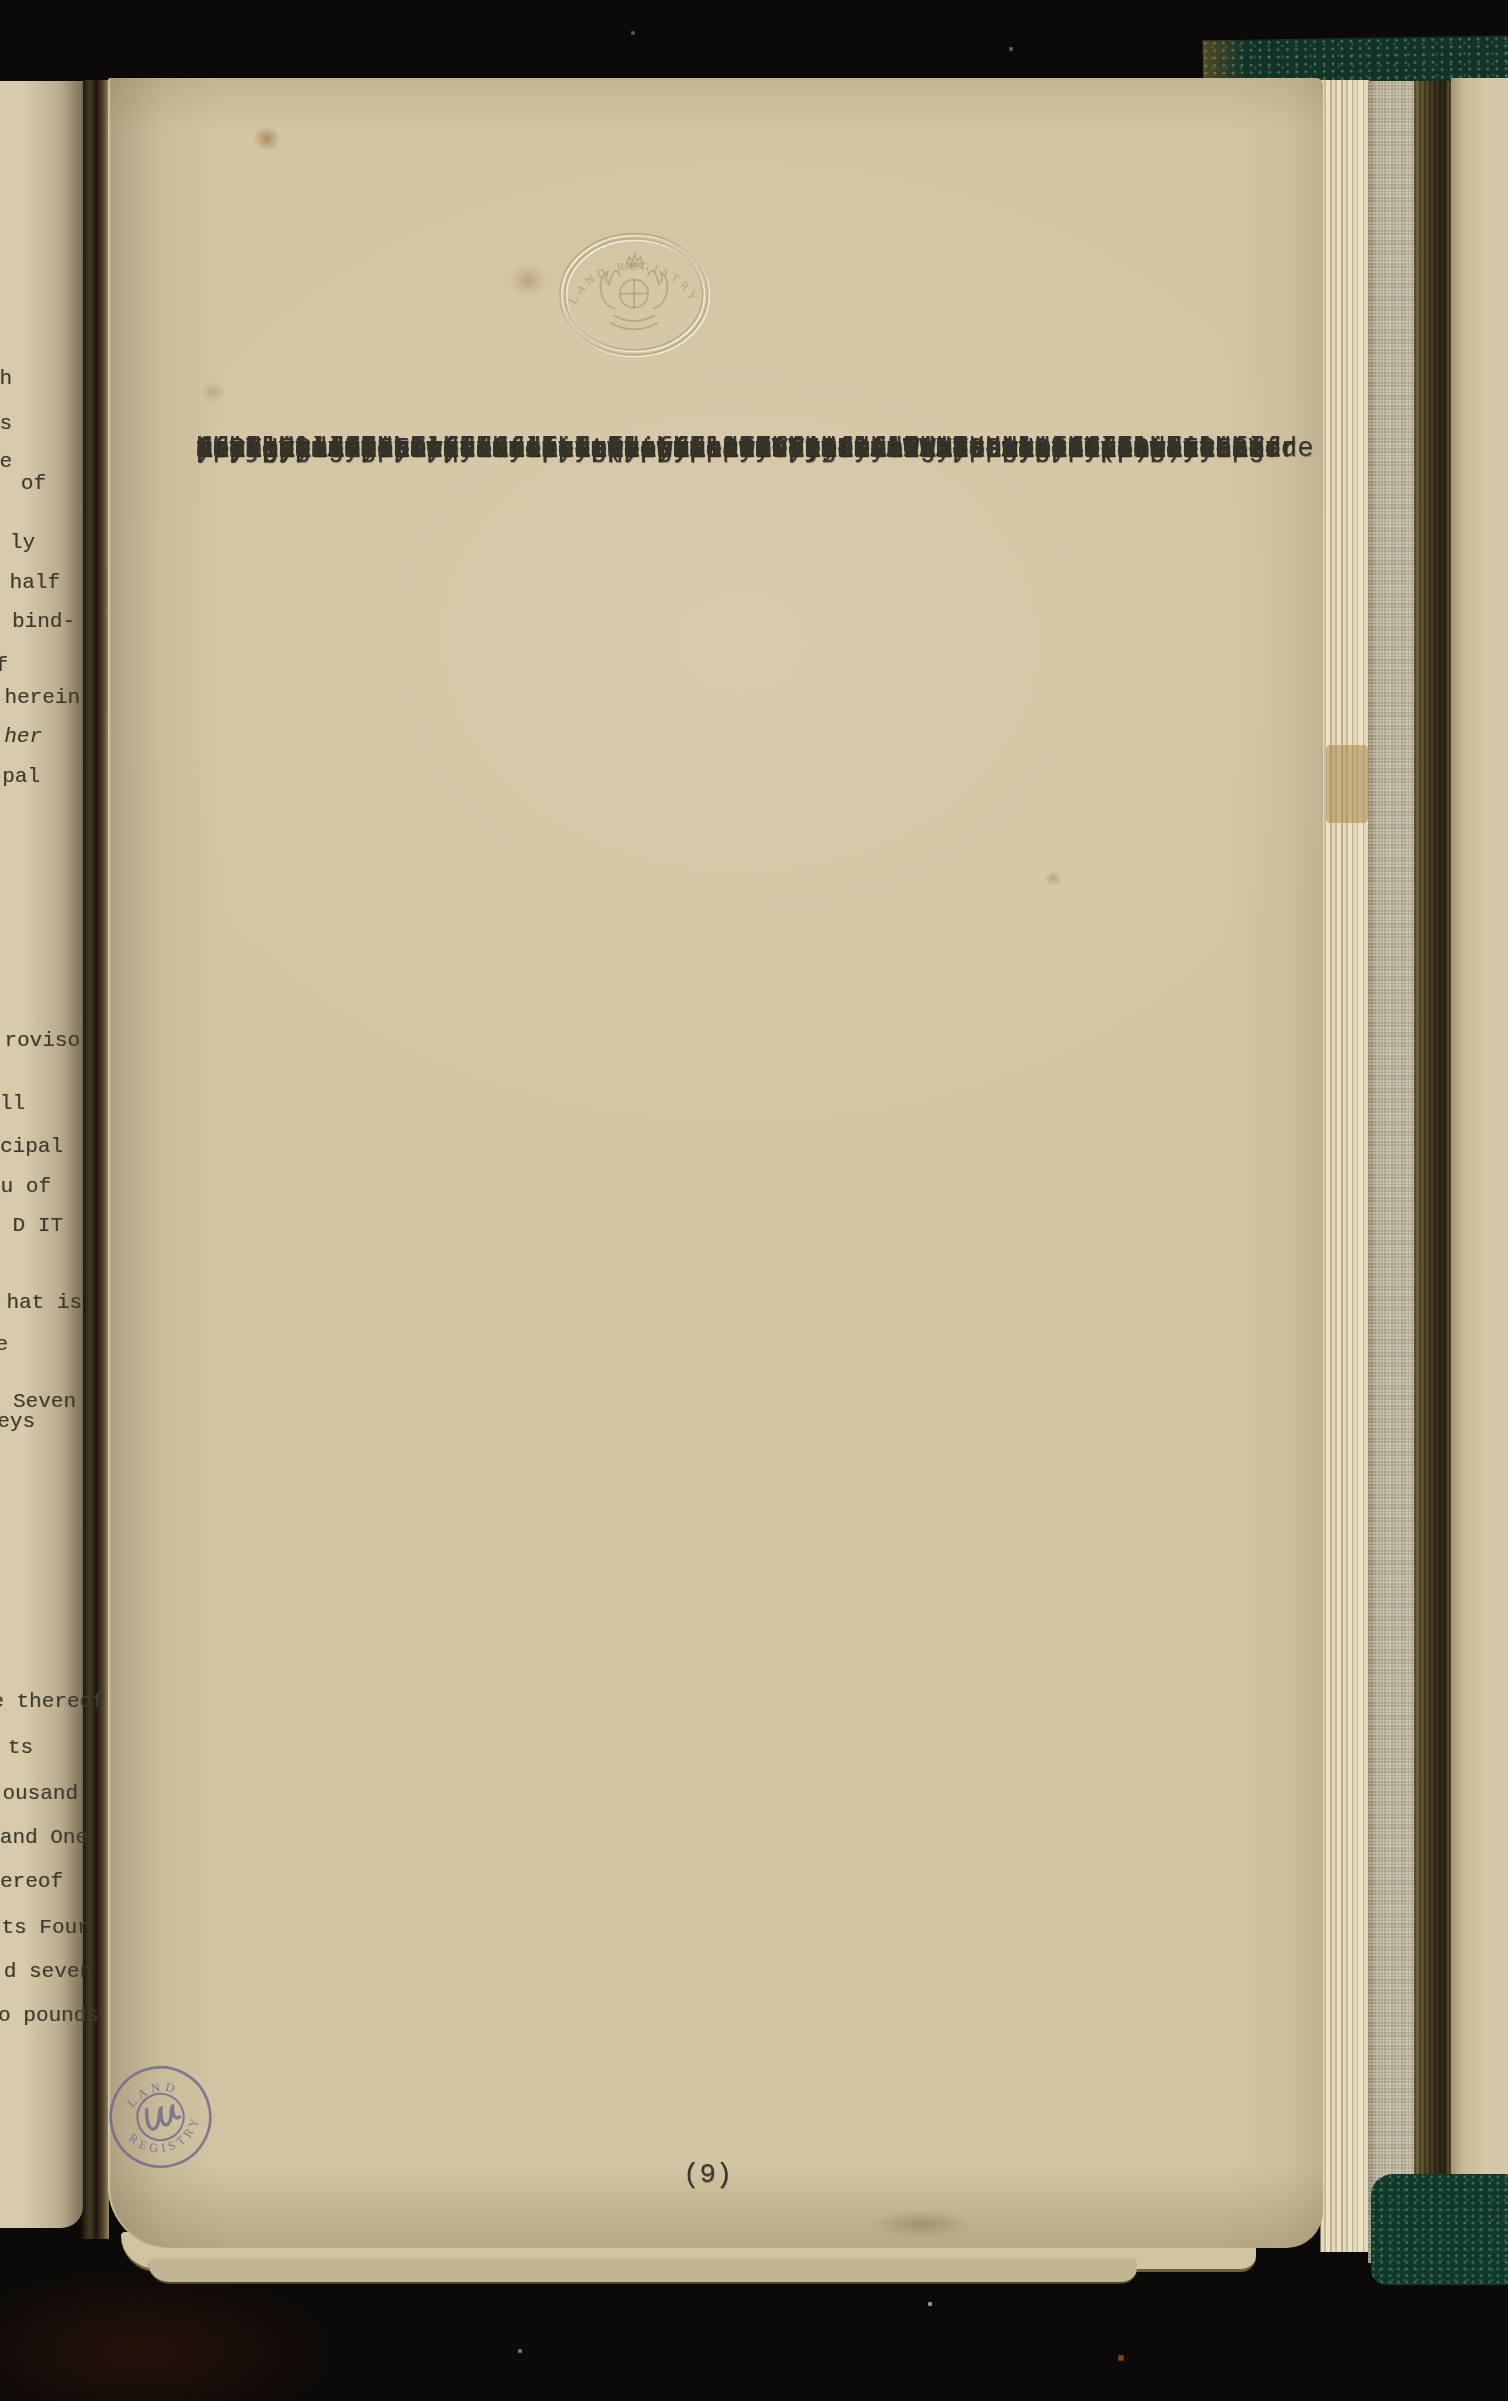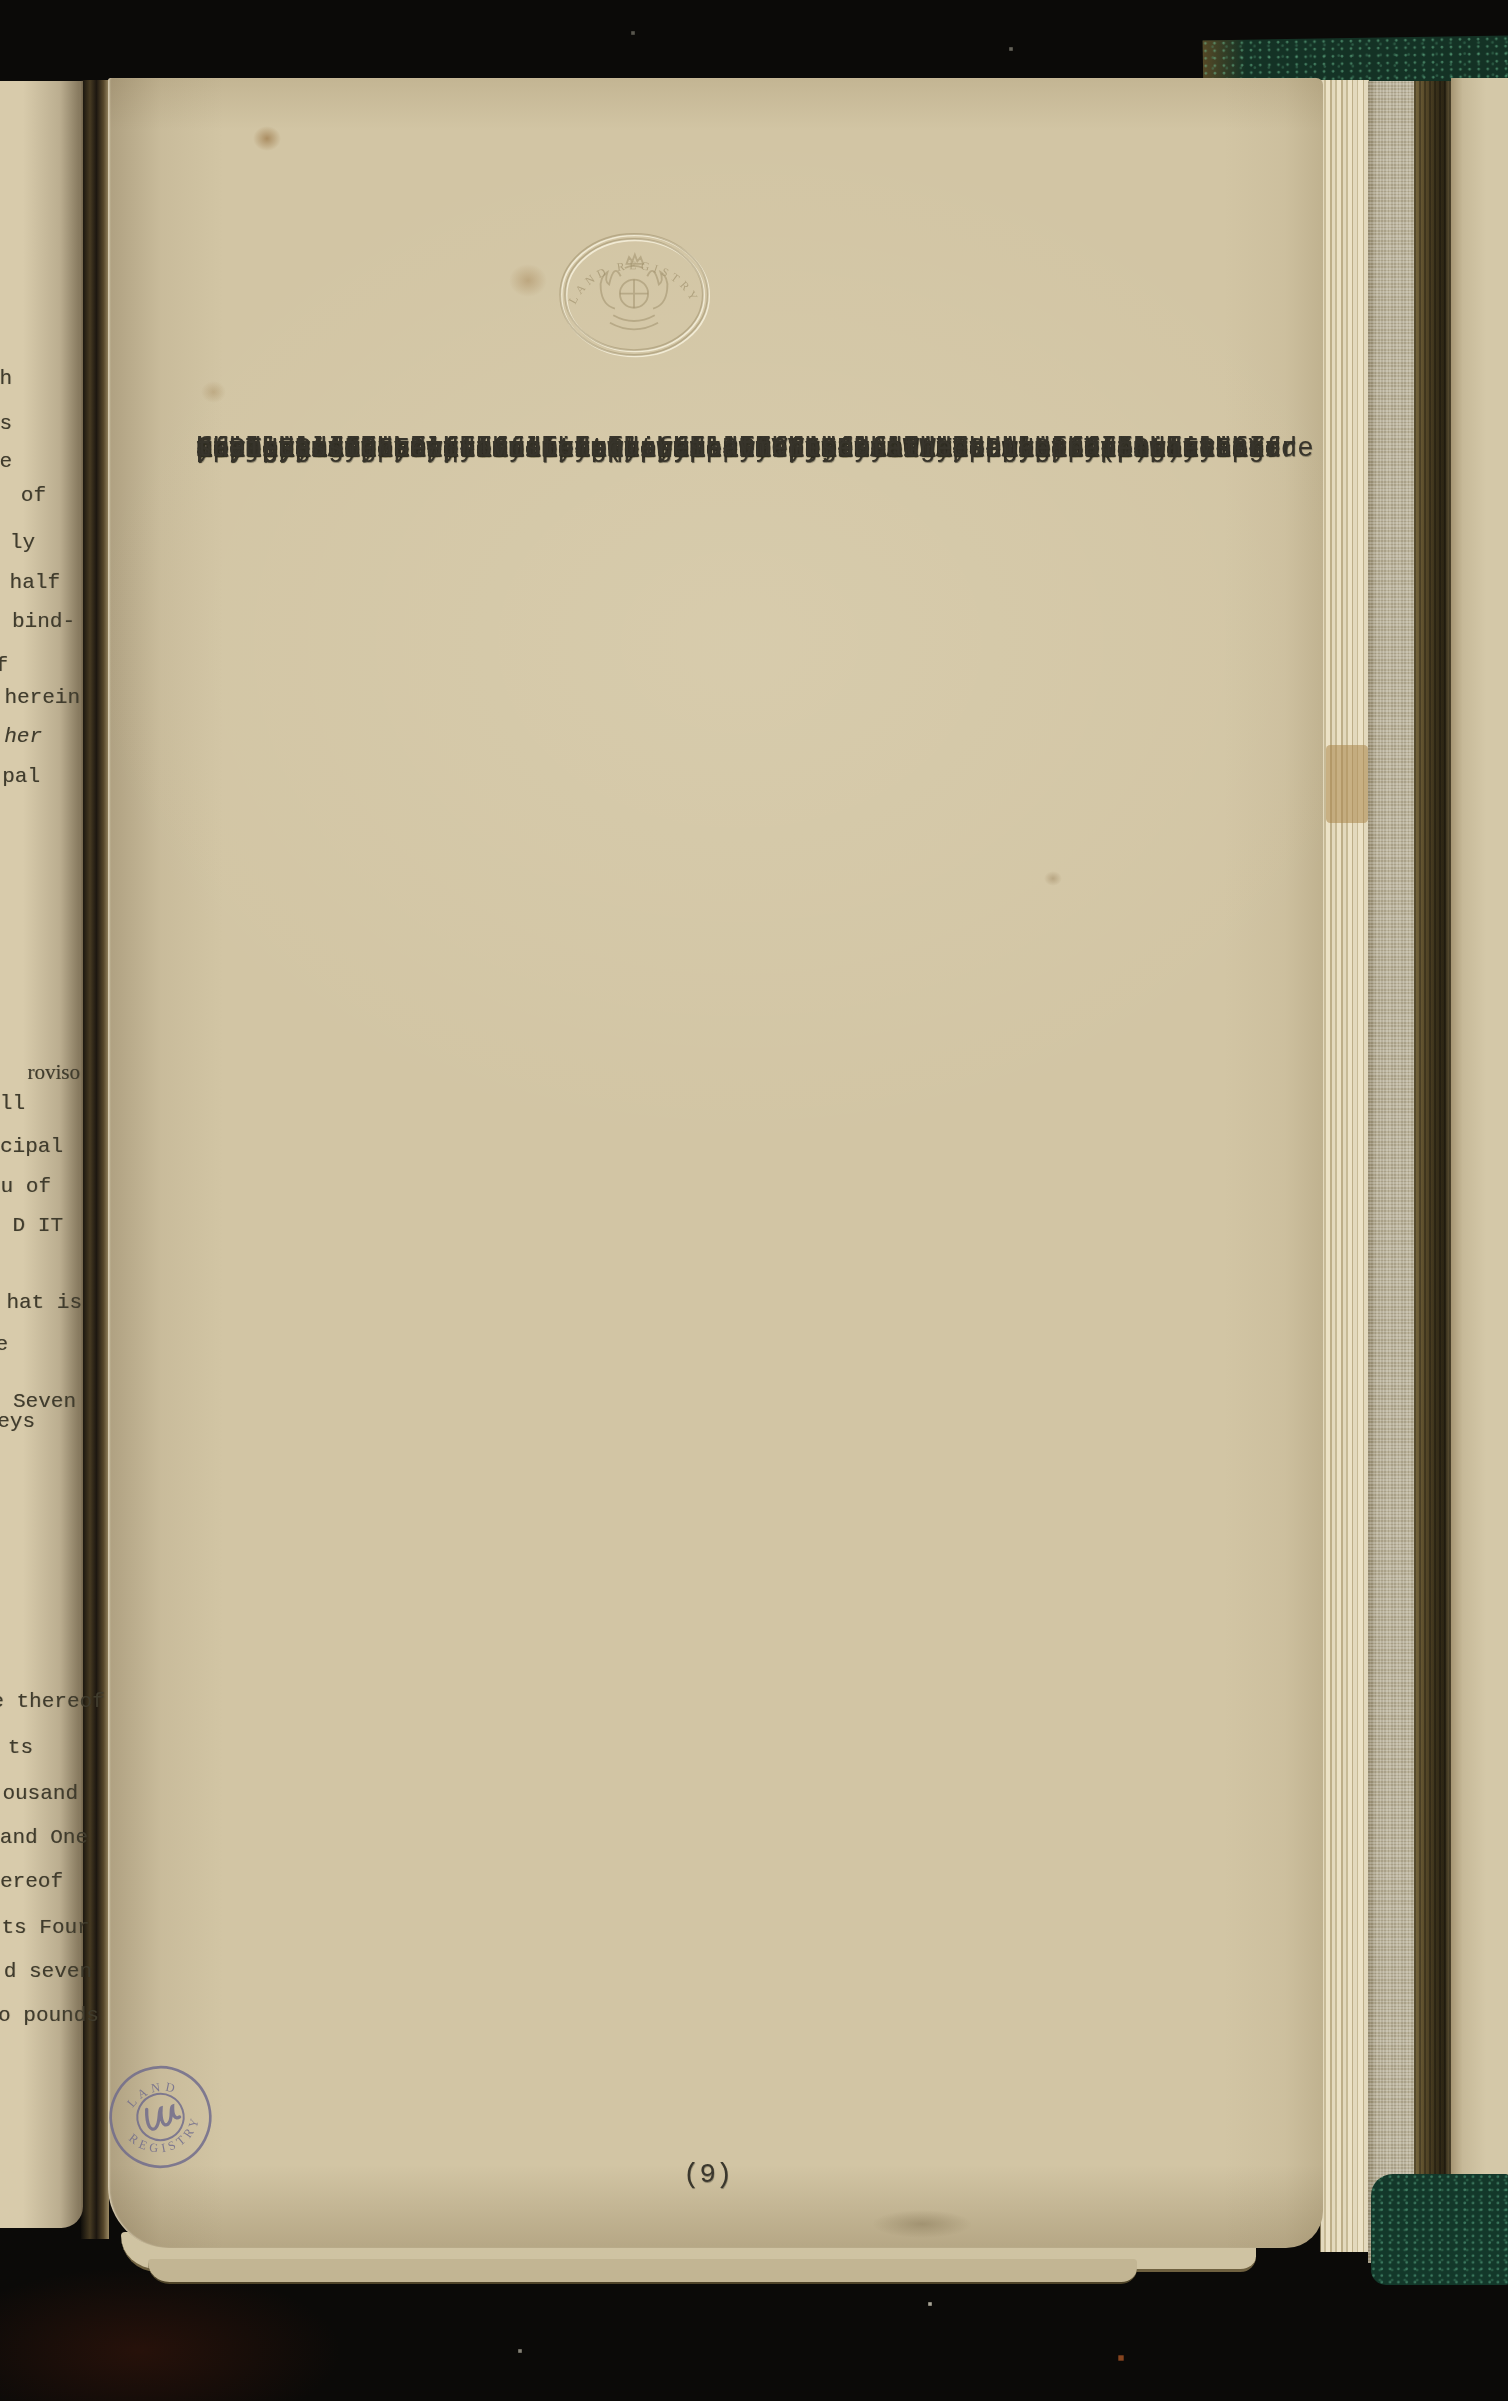--- a/index.html
+++ b/index.html
@@ -199,29 +199,29 @@
       <div class="tline">subject to the provisions hereinafter contained the Prudential or</div>
       <div class="tline">their assigns will not require payments of the principal moneys</div>
     </div>
 
   <div class="page-num">(9)</div>
 
   <div class="left-frags">
       <div class="frag" style="top: 367px; right: 96px;">h</div>
       <div class="frag" style="top: 412px; right: 96px;">s</div>
       <div class="frag" style="top: 450px; right: 96px;">e</div>
-      <div class="frag" style="top: 484px; right: 62px;">of</div>
+      <div class="frag" style="top: 472px; right: 62px;">of</div>
       <div class="frag" style="top: 531px; right: 73px;">ly</div>
       <div class="frag" style="top: 571px; right: 48px;">half</div>
       <div class="frag" style="top: 610px; right: 33px;">bind-</div>
       <div class="frag" style="top: 654px; right: 100px;">f</div>
       <div class="frag" style="top: 686px; right: 28px;">herein</div>
       <div class="frag" style="top: 725px; right: 66px; font-style: italic;">her</div>
       <div class="frag" style="top: 765px; right: 68px;">pal</div>
-      <div class="frag" style="top: 1060px; right: 28px; font-family: Liberation Serif, serif;">roviso</div>
+      <div class="frag" style="top: 1029px; right: 28px;">roviso</div>
       <div class="frag" style="top: 1092px; right: 83px;">ll</div>
       <div class="frag" style="top: 1135px; right: 45px; margin-left: 12px;">cipal</div>
       <div class="frag" style="top: 1175px; right: 57px;">u of</div>
       <div class="frag" style="top: 1214px; right: 45px;">D IT</div>
       <div class="frag" style="top: 1291px; right: 26px;">hat is</div>
       <div class="frag" style="top: 1333px; right: 100px;">e</div>
       <div class="frag" style="top: 1370px; right: 32px; margin-top: 20px;">Seven</div>
       <div class="frag" style="top: 1410px; right: 73px;">eys</div>
       <div class="frag" style="top: 1690px; right: 3.3px;">e thereof</div>
       <div class="frag" style="top: 1736px; right: 75px;">ts</div>

